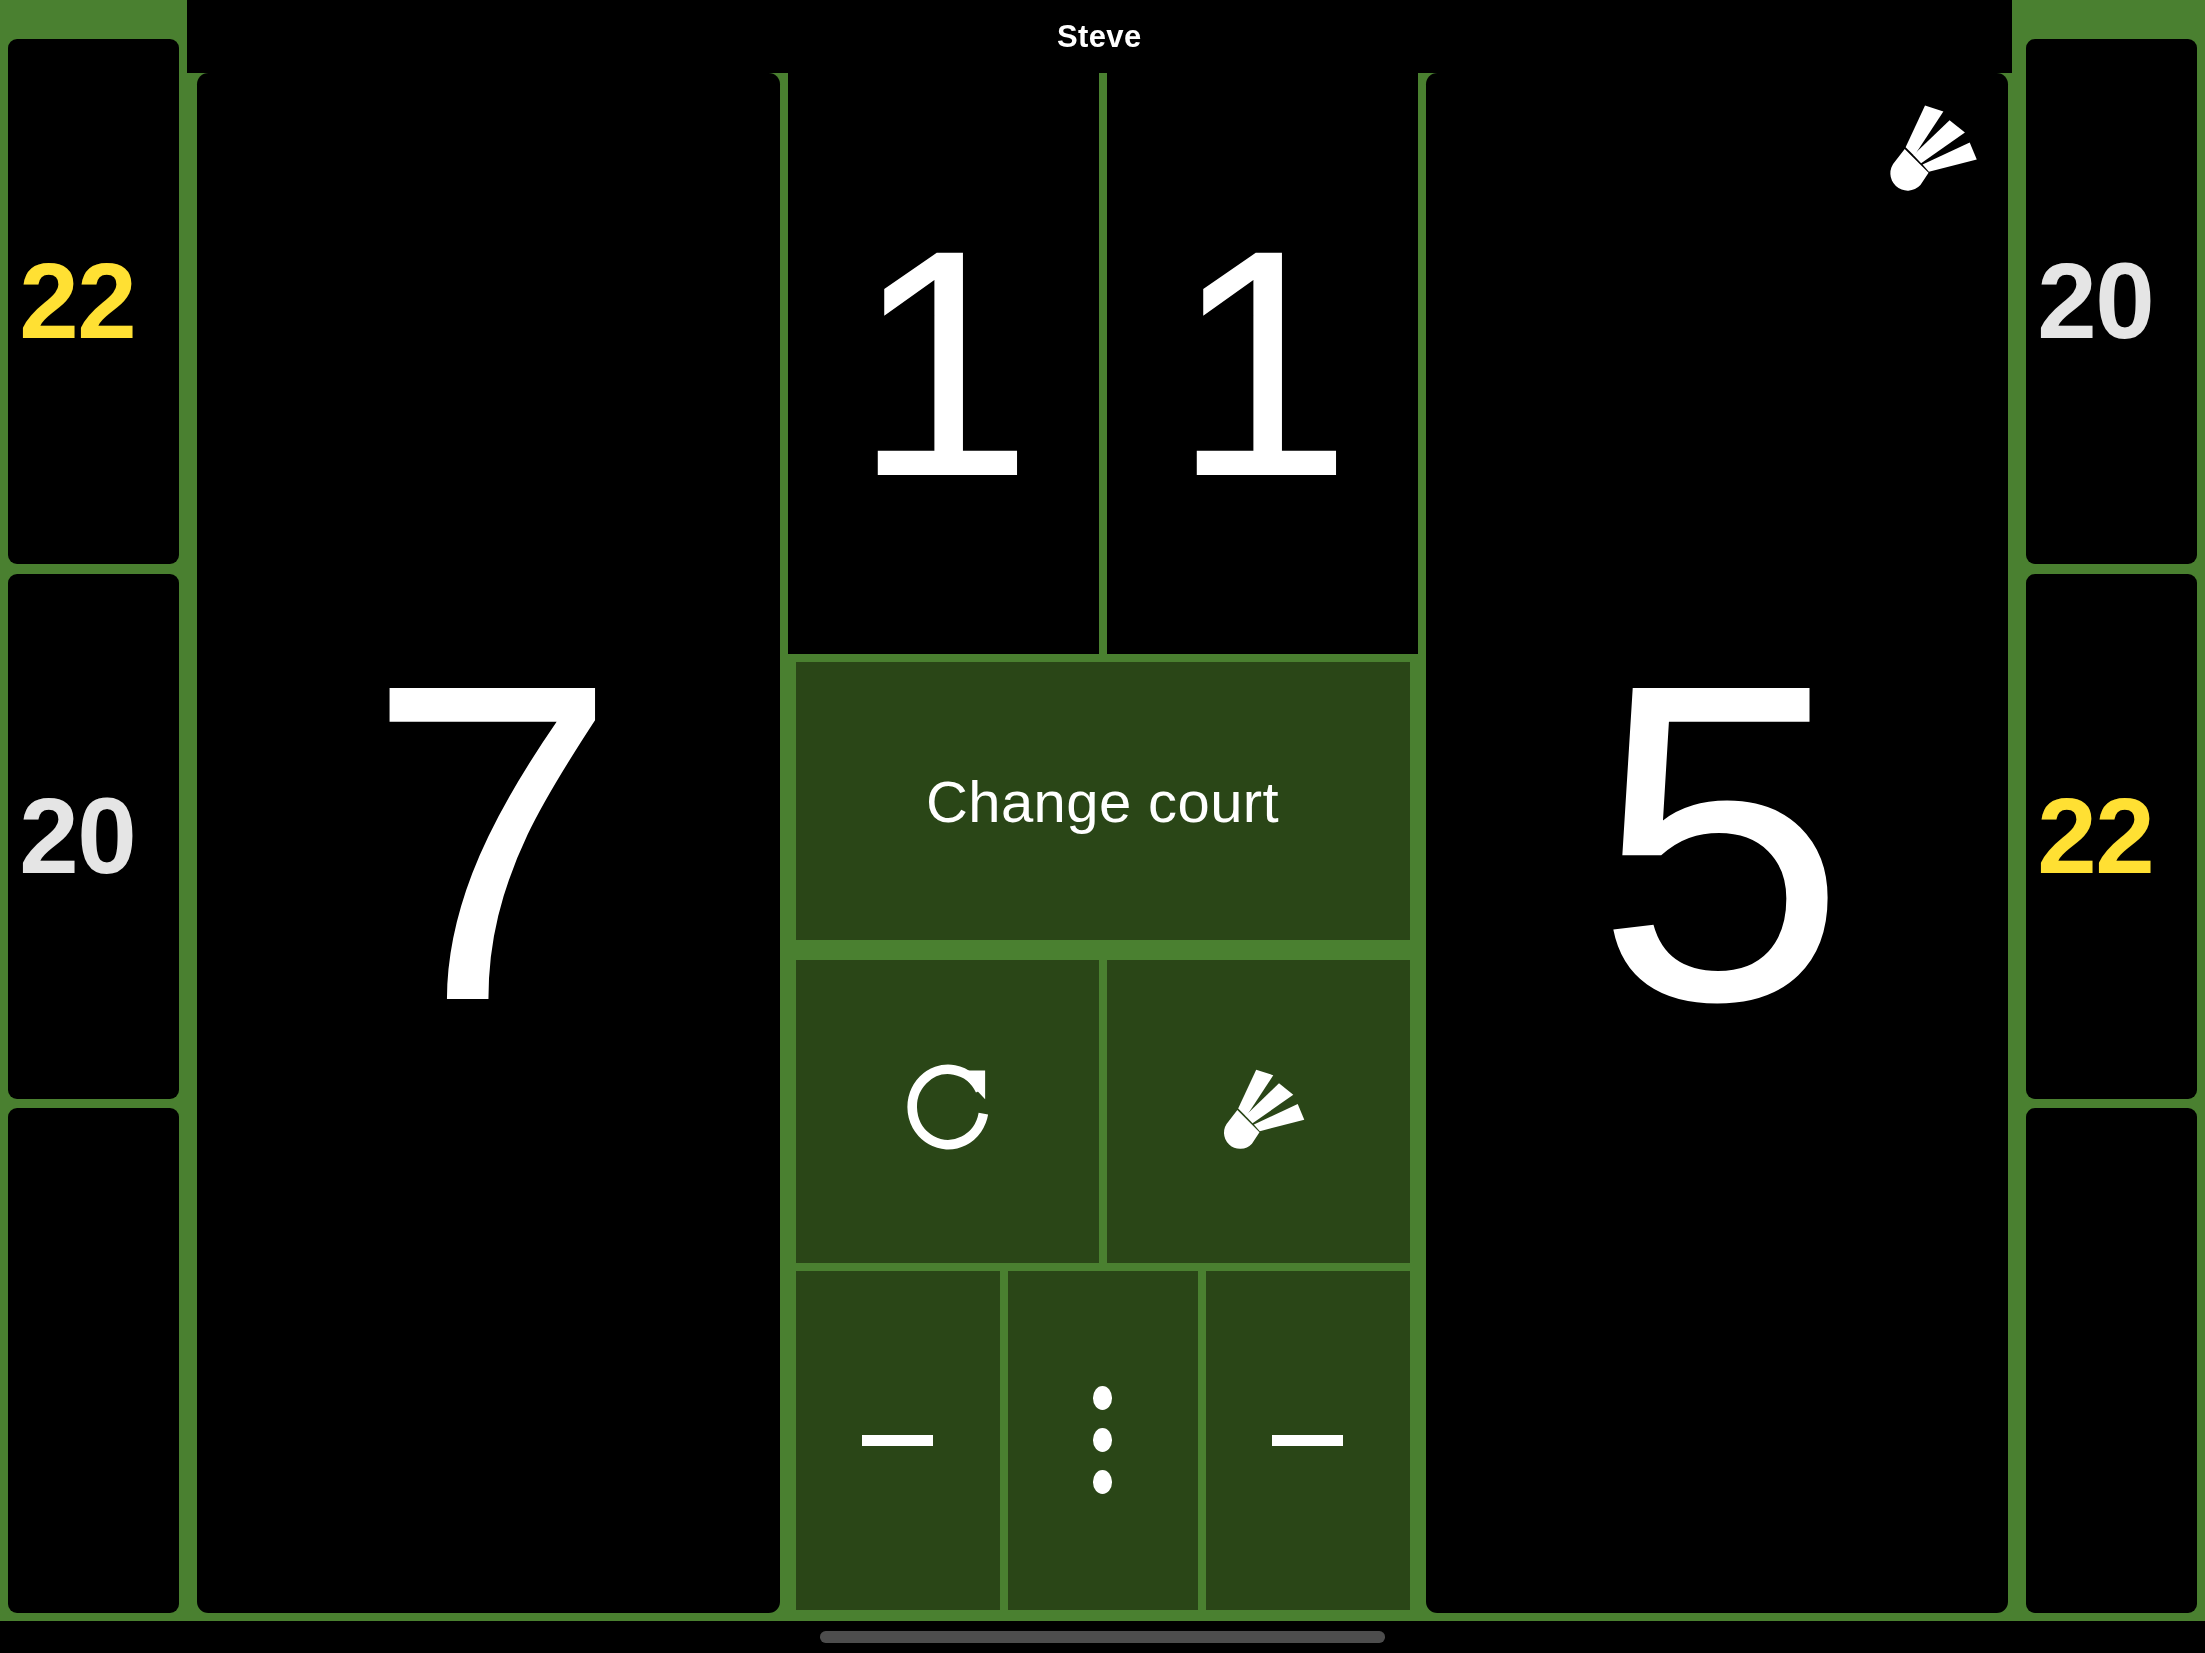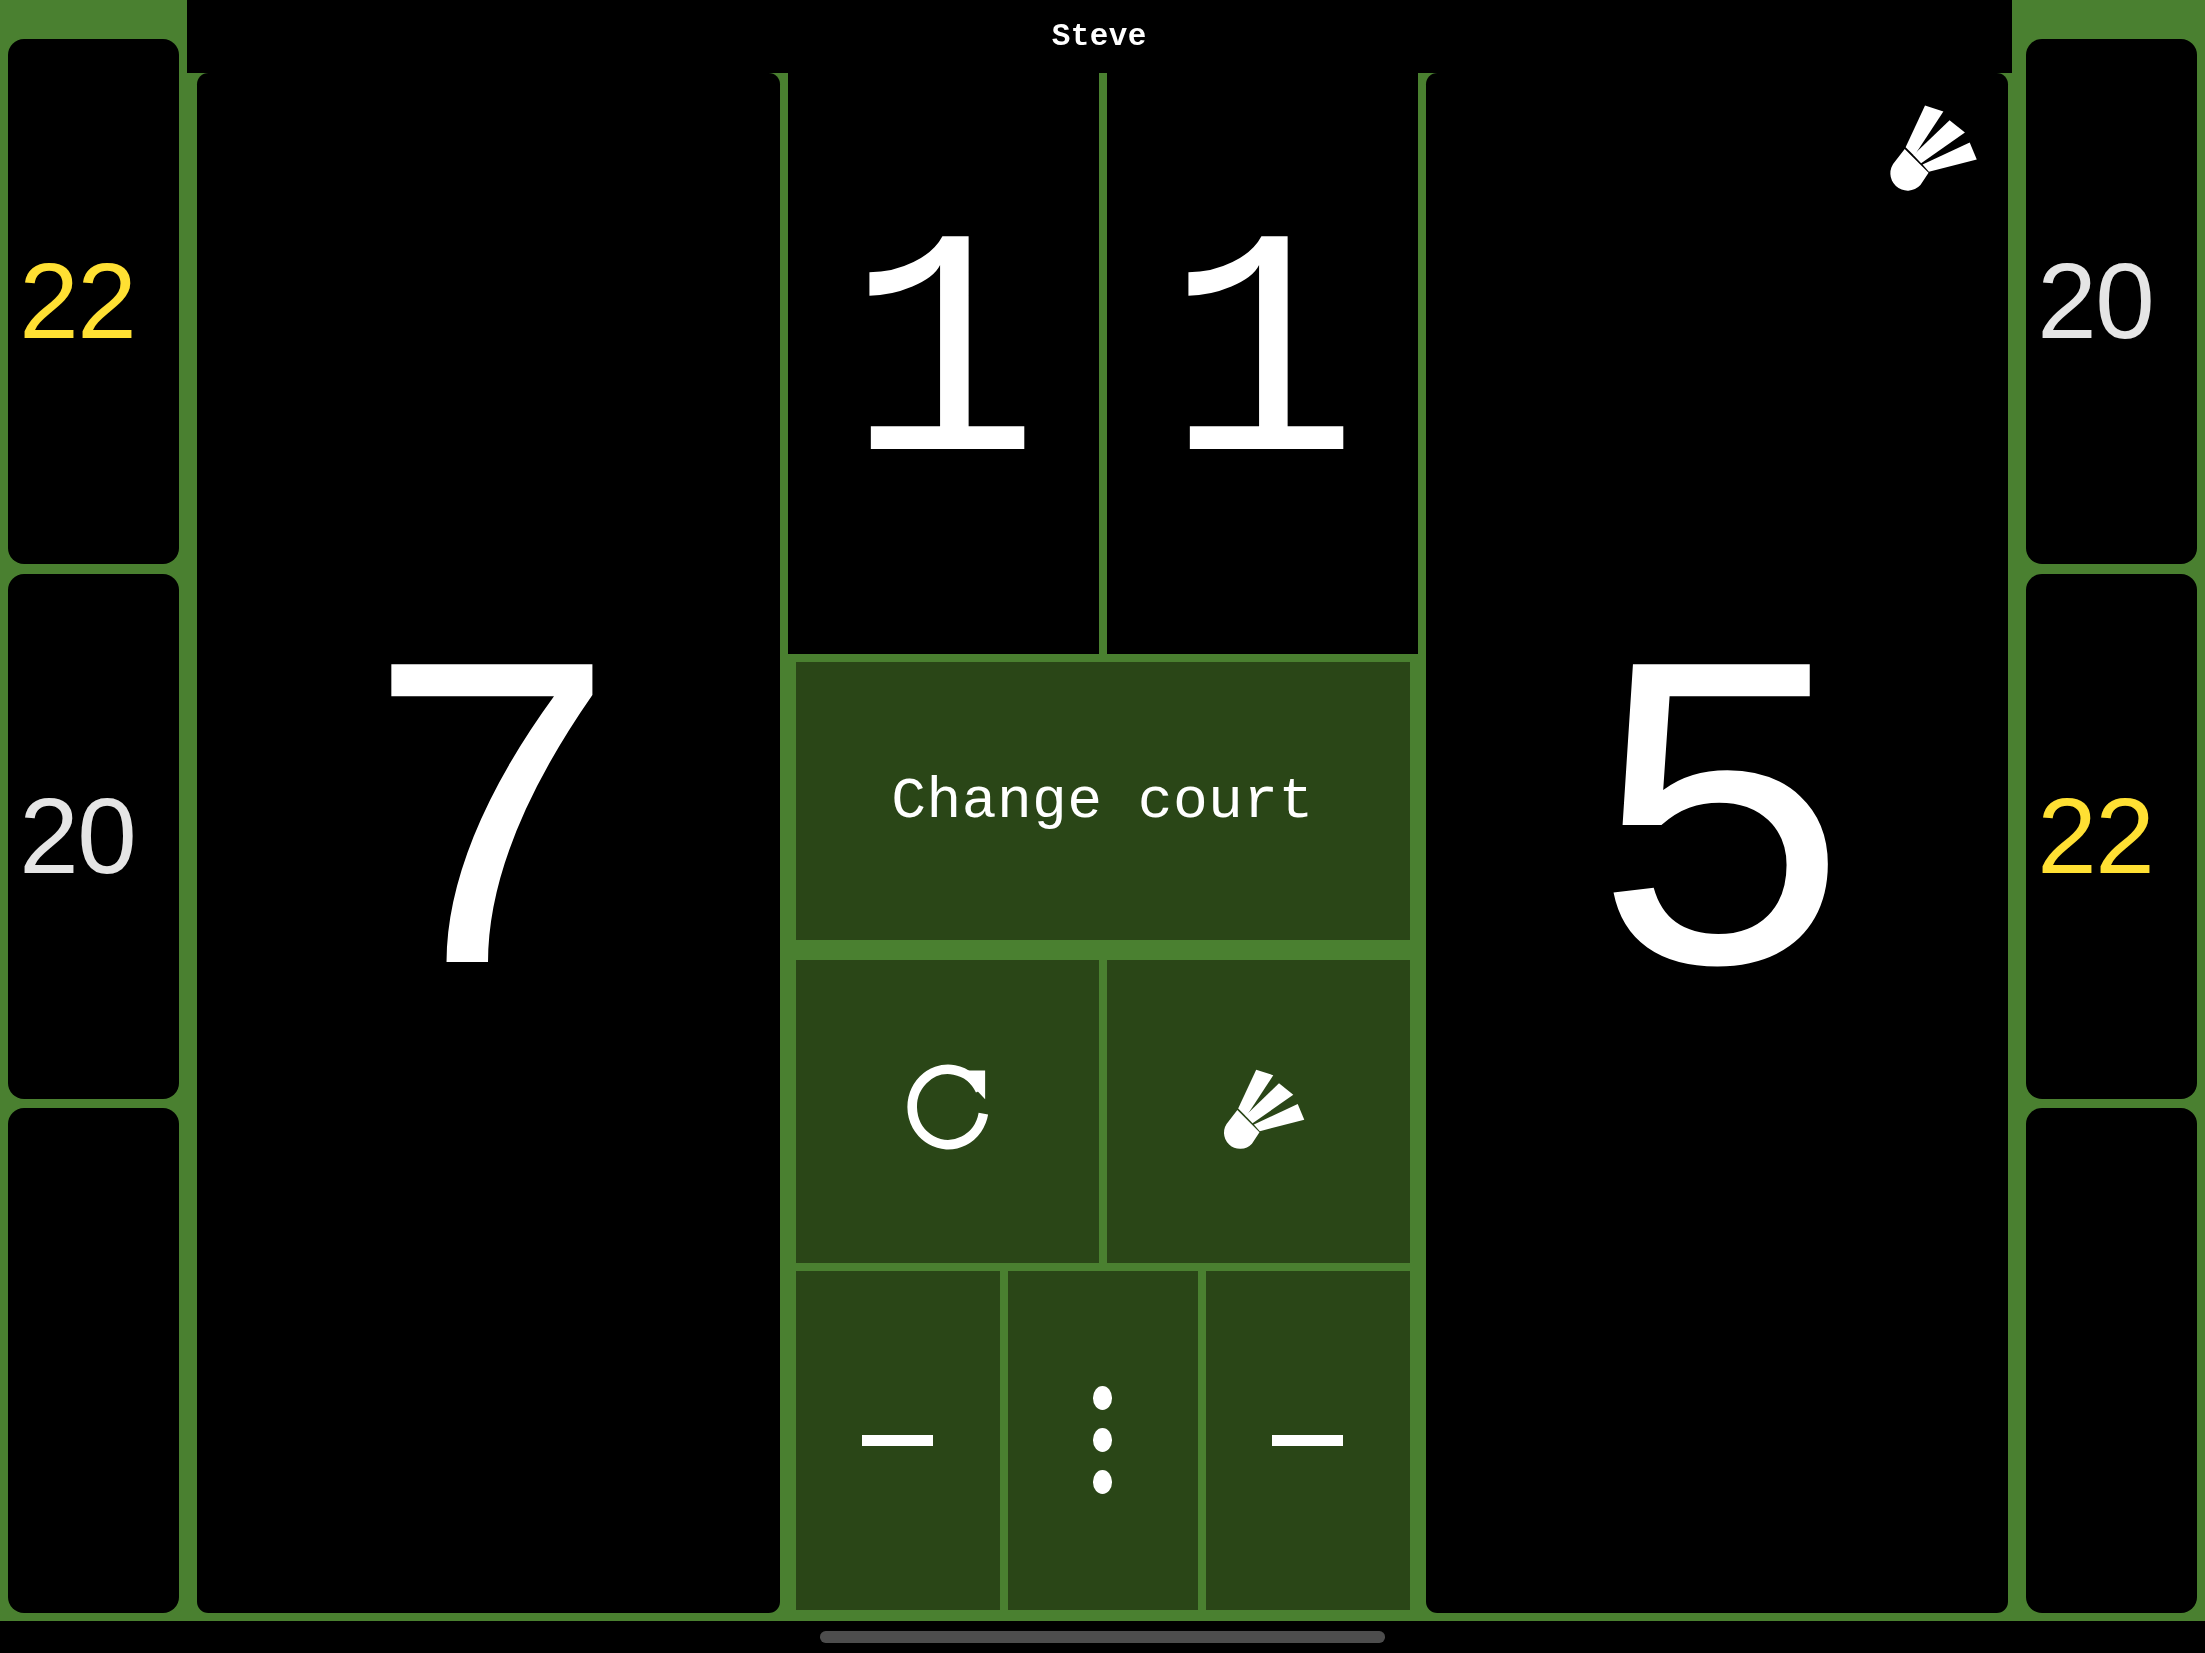--- a/index.html
+++ b/index.html
@@ -35,27 +35,27 @@
     width: 187px;
     height: 100%;
     display: flex;
     flex-direction: column;
     padding: 0;
   }
   .history-col.left  { padding: 0 0 0 0; }
 
   .history-cell {
     background: #000;
-    border-radius: 16px;
+    border-radius: 9px;
     display: flex;
     align-items: center;
     justify-content: flex-start;
     color: #fff;
     font-size: 107px;
-    font-weight: 400;
+    font-weight: 700;
     letter-spacing: -1.6px;
     overflow: hidden;
   }
   .history-cell span { display: block; padding: 0 11.3px; line-height: 1; }
 
   .history-col.left  .history-cell { margin: 0 8px 9.7px 8px; justify-content: flex-start; }
   .history-col.right .history-cell { margin: 0 8px 9.7px 8px; justify-content: flex-start; }
 
   .hc-1 { height: 525px; margin-top: 39px !important; }
   .hc-2 { height: 525px; }
@@ -64,21 +64,20 @@
   .score-win { color: #ffe033; }
   .score-lose { color: #e5e5e5; }
 
   
   .main {
     flex: 1;
     height: 100%;
     display: flex;
     flex-direction: row;
     position: relative;
-    font-family: Liberation Mono, monospace;
   }
 
   
   .names {
     position: absolute;
     left: 0; top: 0;
     width: 100%;
     height: 73px;
     display: flex;
     z-index: 5;

